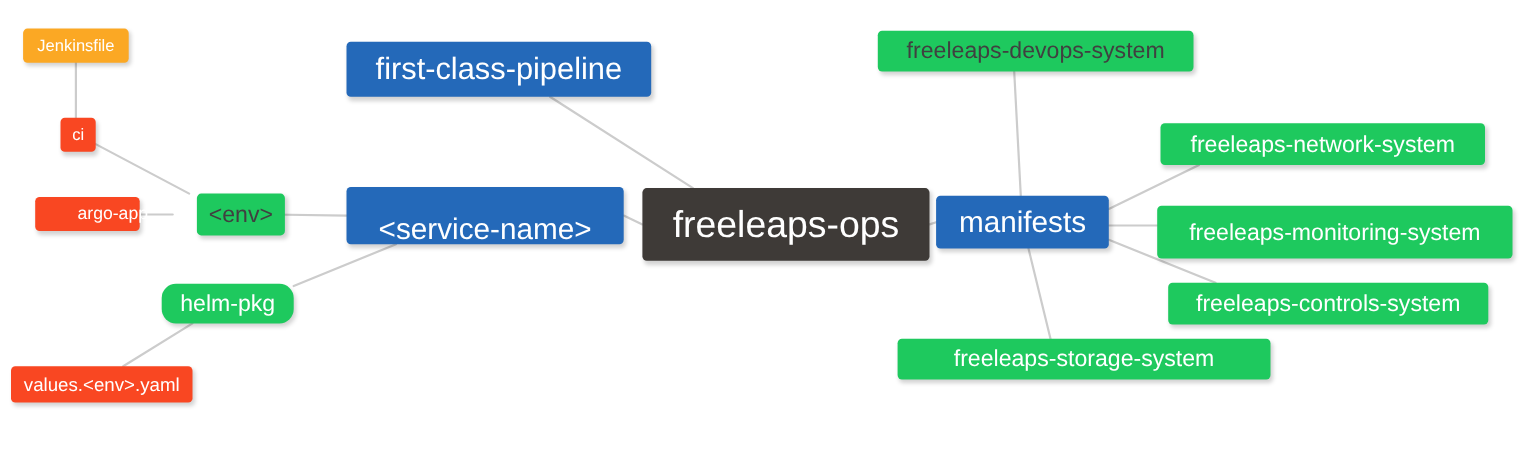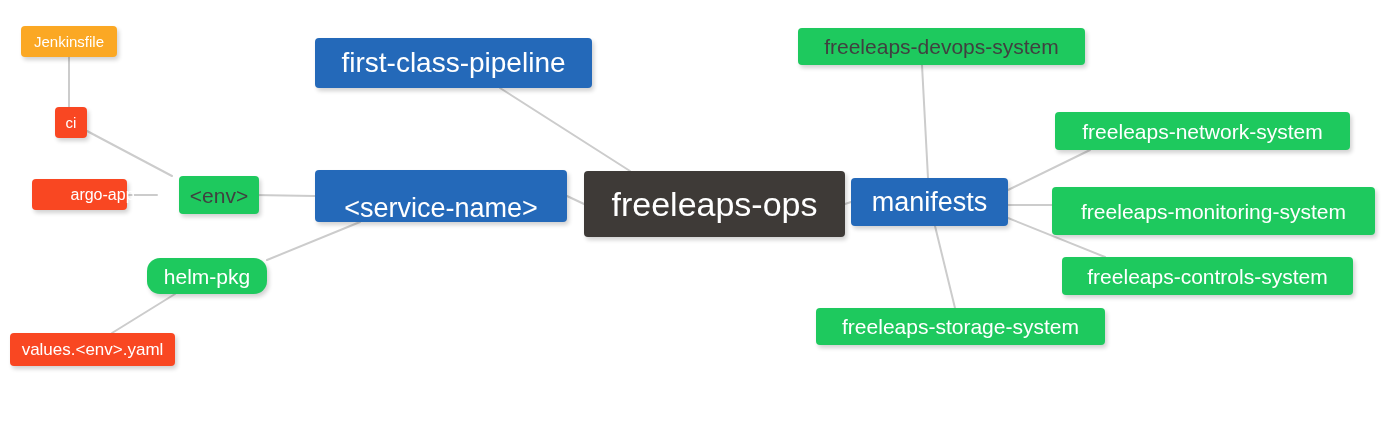--- a/index.html
+++ b/index.html
@@ -99,17 +99,17 @@
       </div>
       <div class="node" style="left: 1055px; top: 112px; width: 295px; height: 38px; background: rgb(30, 201, 94); font-size: 21px; color: rgb(255, 255, 255);">
         <span class="node-label">freeleaps-network-system</span>
       </div>
       <div class="node" style="left: 1052px; top: 187px; width: 323px; height: 48px; background: rgb(30, 201, 94); font-size: 21px; color: rgb(255, 255, 255);">
         <span class="node-label">freeleaps-monitoring-system</span>
       </div>
       <div class="node" style="left: 1062px; top: 257px; width: 291px; height: 38px; background: rgb(30, 201, 94); font-size: 21px; color: rgb(255, 255, 255);">
         <span class="node-label">freeleaps-controls-system</span>
       </div>
-      <div class="node" style="left: 816px; top: 308px; width: 289px; height: 37px; background: rgb(30, 201, 94); font-size: 21px; color: rgb(255, 255, 255);">
+      <div class="node" style="left: 816px; top: 308px; width: 339px; height: 37px; background: rgb(30, 201, 94); font-size: 21px; color: rgb(255, 255, 255);">
         <span class="node-label">freeleaps-storage-system</span>
       </div>
     </div>
 </div>
 
 </body></html>

